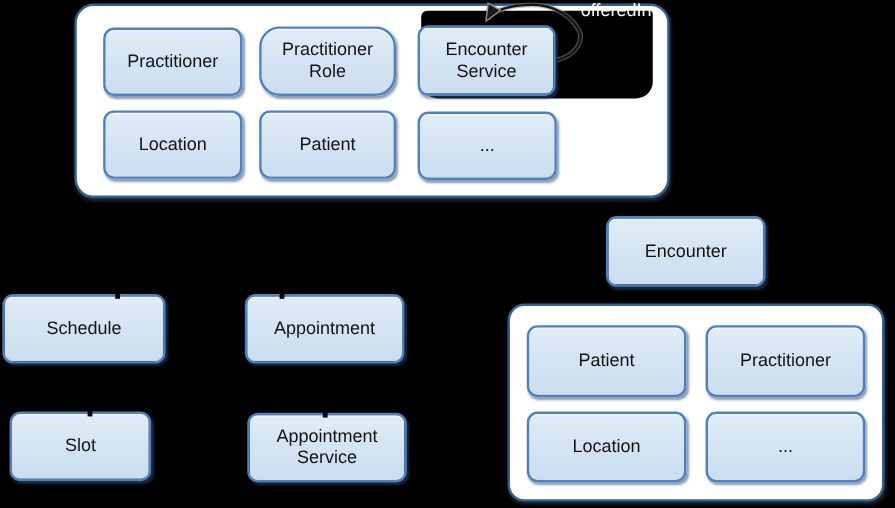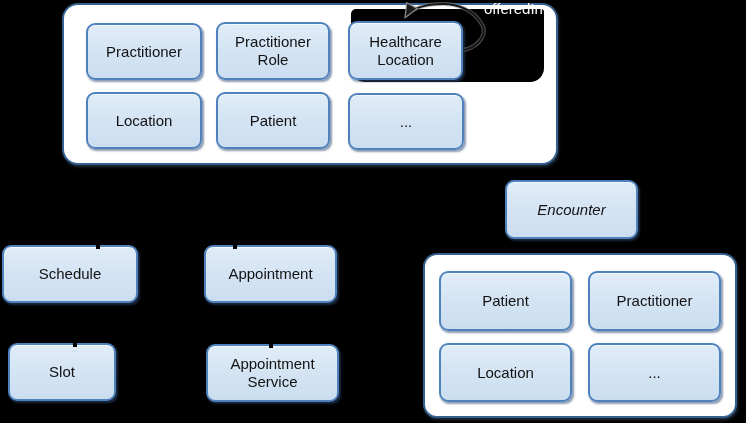--- a/index.html
+++ b/index.html
@@ -55,25 +55,25 @@
 
 <div class="stage">
 
   <div class="group" style="left:62px;top:3px;width:496px;height:162px;"></div>
 
   <div class="cutout" style="left:351px;top:9px;width:193px;height:73px;"></div>
 
   <div class="node" style="left:86px;top:23px;width:116px;height:57px;">
     <span>Practitioner</span>
   </div>
-  <div class="node" style="left:216px;top:22px;width:114px;height:58px;">
+  <div class="node" style="left:216px;top:22px;width:114px;height:58px;border-radius:17px;">
     <span>Practitioner Role</span>
   </div>
   <div class="node" style="left:348px;top:21px;width:115px;height:59px;">
-    <span>Healthcare Location</span>
+    <span>Encounter Service</span>
   </div>
   <div class="node" style="left:86px;top:92px;width:116px;height:57px;">
     <span>Location</span>
   </div>
   <div class="node" style="left:216px;top:92px;width:114px;height:57px;">
     <span>Patient</span>
   </div>
   <div class="node" style="left:348px;top:93px;width:116px;height:57px;">
     <span>...</span>
   </div>
@@ -83,21 +83,21 @@
       <marker id="arrowhead" markerWidth="9" markerHeight="9" refX="6.5" refY="3.5" orient="auto">
         <path d="M0.5,0.5 L7.5,3.5 L0.5,6.5 z" fill="#1a1a1a" stroke="#8a8a8a" stroke-width="0.6"></path>
       </marker>
     </defs>
     <path d="M 464 50 C 481 46, 488 32, 481 23 C 474 11, 459 4, 443 4 C 425 4, 410 9, 406 16" fill="none" stroke="#8f8f8f" stroke-width="4" opacity="0.55"></path>
     <path d="M 464 50 C 481 46, 488 32, 481 23 C 474 11, 459 4, 443 4 C 425 4, 410 9, 406 16" fill="none" stroke="#161616" stroke-width="2" marker-end="url(#arrowhead)"></path>
   </svg>
 
   <div class="annotation-label" style="left:484px;top:0;">offeredIn</div>
 
-  <div class="node" style="left:505px;top:180px;width:133px;height:59px;font-style:italic;">
+  <div class="node" style="left:505px;top:180px;width:133px;height:59px;">
     <span>Encounter</span>
   </div>
 
   <div class="group" style="left:423px;top:253px;width:314px;height:165px;border-radius:14px;"></div>
 
   <div class="node" style="left:439px;top:271px;width:133px;height:60px;">
     <span>Patient</span>
   </div>
   <div class="node" style="left:588px;top:271px;width:133px;height:60px;">
     <span>Practitioner</span>
@@ -108,21 +108,21 @@
   <div class="node" style="left:588px;top:343px;width:133px;height:59px;">
     <span>...</span>
   </div>
 
   <div class="node" style="left:2px;top:245px;width:136px;height:58px;text-align:center;">
     <span>Schedule</span>
   </div>
   <div class="node" style="left:204px;top:245px;width:133px;height:58px;">
     <span>Appointment</span>
   </div>
-  <div class="node" style="left:8px;top:343px;width:108px;height:58px;">
+  <div class="node" style="left:8px;top:343px;width:118px;height:58px;">
     <span>Slot</span>
   </div>
   <div class="node" style="left:206px;top:344px;width:133px;height:58px;">
     <span>Appointment Service</span>
   </div>
 
   <div class="tick" style="left:96px;top:242px;"></div>
   <div class="tick" style="left:233px;top:242px;"></div>
   <div class="tick" style="left:73px;top:340px;"></div>
   <div class="tick" style="left:269px;top:341px;"></div>

